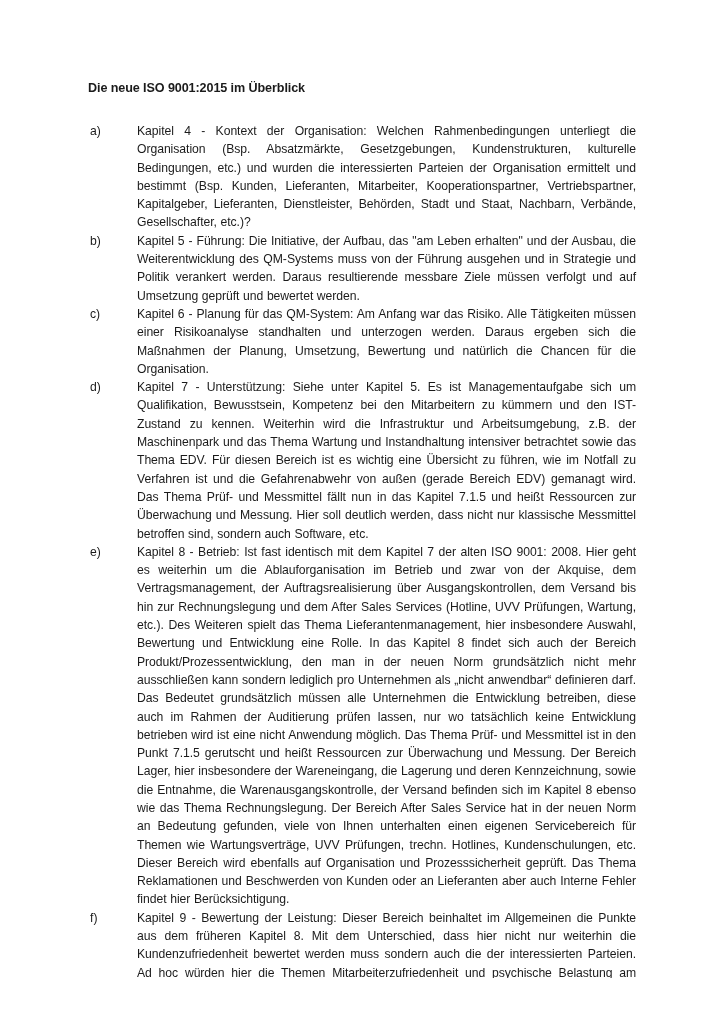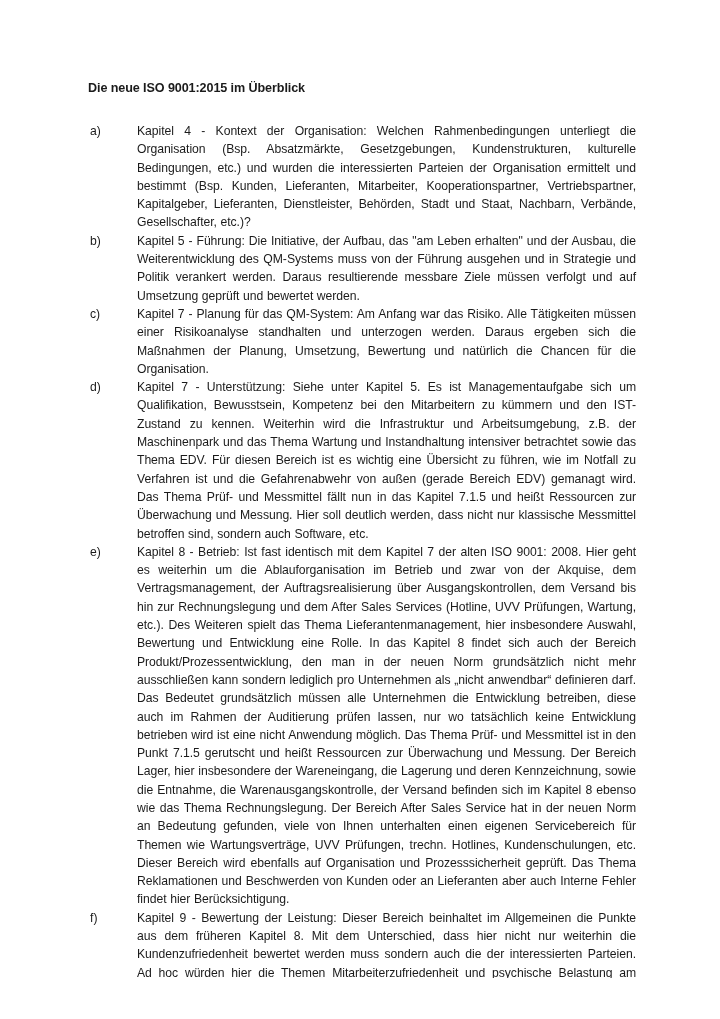--- a/index.html
+++ b/index.html
@@ -65,21 +65,21 @@
       <span class="item-text">Kapitel 4 - Kontext der Organisation: Welchen Rahmenbedingungen unterliegt die Organisation (Bsp. Absatzmärkte, Gesetzgebungen, Kundenstrukturen, kulturelle Bedingungen, etc.) und wurden die interessierten Parteien der Organisation ermittelt und bestimmt (Bsp. Kunden, Lieferanten, Mitarbeiter, Kooperationspartner, Vertriebspartner, Kapitalgeber, Lieferanten, Dienstleister, Behörden, Stadt und Staat, Nachbarn, Verbände, Gesellschafter, etc.)?</span>
     </div>
 
     <div class="doc-item">
       <span class="item-label">b)</span>
       <span class="item-text">Kapitel 5 - Führung: Die Initiative, der Aufbau, das "am Leben erhalten" und der Ausbau, die Weiterentwicklung des QM-Systems muss von der Führung ausgehen und in Strategie und Politik verankert werden. Daraus resultierende messbare Ziele müssen verfolgt und auf Umsetzung geprüft und bewertet werden.</span>
     </div>
 
     <div class="doc-item">
       <span class="item-label">c)</span>
-      <span class="item-text">Kapitel 7 - Planung für das QM-System: Am Anfang war das Risiko. Alle Tätigkeiten müssen einer Risikoanalyse standhalten und unterzogen werden. Daraus ergeben sich die Maßnahmen der Planung, Umsetzung, Bewertung und natürlich die Chancen für die Organisation.</span>
+      <span class="item-text">Kapitel 6 - Planung für das QM-System: Am Anfang war das Risiko. Alle Tätigkeiten müssen einer Risikoanalyse standhalten und unterzogen werden. Daraus ergeben sich die Maßnahmen der Planung, Umsetzung, Bewertung und natürlich die Chancen für die Organisation.</span>
     </div>
 
     <div class="doc-item">
       <span class="item-label">d)</span>
       <span class="item-text">Kapitel 7 - Unterstützung: Siehe unter Kapitel 5. Es ist Managementaufgabe sich um Qualifikation, Bewusstsein, Kompetenz bei den Mitarbeitern zu kümmern und den IST-Zustand zu kennen. Weiterhin wird die Infrastruktur und Arbeitsumgebung, z.B. der Maschinenpark und das Thema Wartung und Instandhaltung intensiver betrachtet sowie das Thema EDV. Für diesen Bereich ist es wichtig eine Übersicht zu führen, wie im Notfall zu Verfahren ist und die Gefahrenabwehr von außen (gerade Bereich EDV) gemanagt wird. Das Thema Prüf- und Messmittel fällt nun in das Kapitel 7.1.5 und heißt Ressourcen zur Überwachung und Messung. Hier soll deutlich werden, dass nicht nur klassische Messmittel betroffen sind, sondern auch Software, etc.</span>
     </div>
 
     <div class="doc-item">
       <span class="item-label">e)</span>
       <span class="item-text">Kapitel 8 - Betrieb: Ist fast identisch mit dem Kapitel 7 der alten ISO 9001: 2008. Hier geht es weiterhin um die Ablauforganisation im Betrieb und zwar von der Akquise, dem Vertragsmanagement, der Auftragsrealisierung über Ausgangskontrollen, dem Versand bis hin zur Rechnungslegung und dem After Sales Services (Hotline, UVV Prüfungen, Wartung, etc.). Des Weiteren spielt das Thema Lieferantenmanagement, hier insbesondere Auswahl, Bewertung und Entwicklung eine Rolle. In das Kapitel 8 findet sich auch der Bereich Produkt/Prozessentwicklung, den man in der neuen Norm grundsätzlich nicht mehr ausschließen kann sondern lediglich pro Unternehmen als „nicht anwendbar“ definieren darf. Das Bedeutet grundsätzlich müssen alle Unternehmen die Entwicklung betreiben, diese auch im Rahmen der Auditierung prüfen lassen, nur wo tatsächlich keine Entwicklung betrieben wird ist eine nicht Anwendung möglich. Das Thema Prüf- und Messmittel ist in den Punkt 7.1.5 gerutscht und heißt Ressourcen zur Überwachung und Messung. Der Bereich Lager, hier insbesondere der Wareneingang, die Lagerung und deren Kennzeichnung, sowie die Entnahme, die Warenausgangskontrolle, der Versand befinden sich im Kapitel 8 ebenso wie das Thema Rechnungslegung. Der Bereich After Sales Service hat in der neuen Norm an Bedeutung gefunden, viele von Ihnen unterhalten einen eigenen Servicebereich für Themen wie Wartungsverträge, UVV Prüfungen, trechn. Hotlines, Kundenschulungen, etc. Dieser Bereich wird ebenfalls auf Organisation und Prozesssicherheit geprüft. Das Thema Reklamationen und Beschwerden von Kunden oder an Lieferanten aber auch Interne Fehler findet hier Berücksichtigung.</span>

